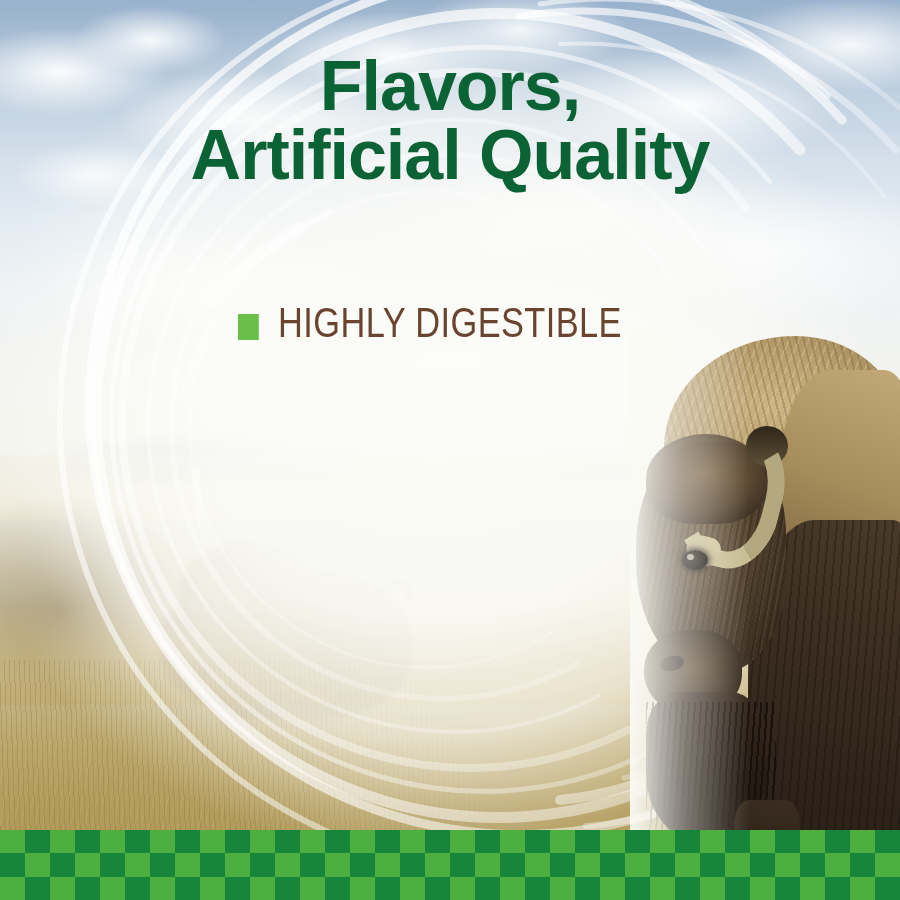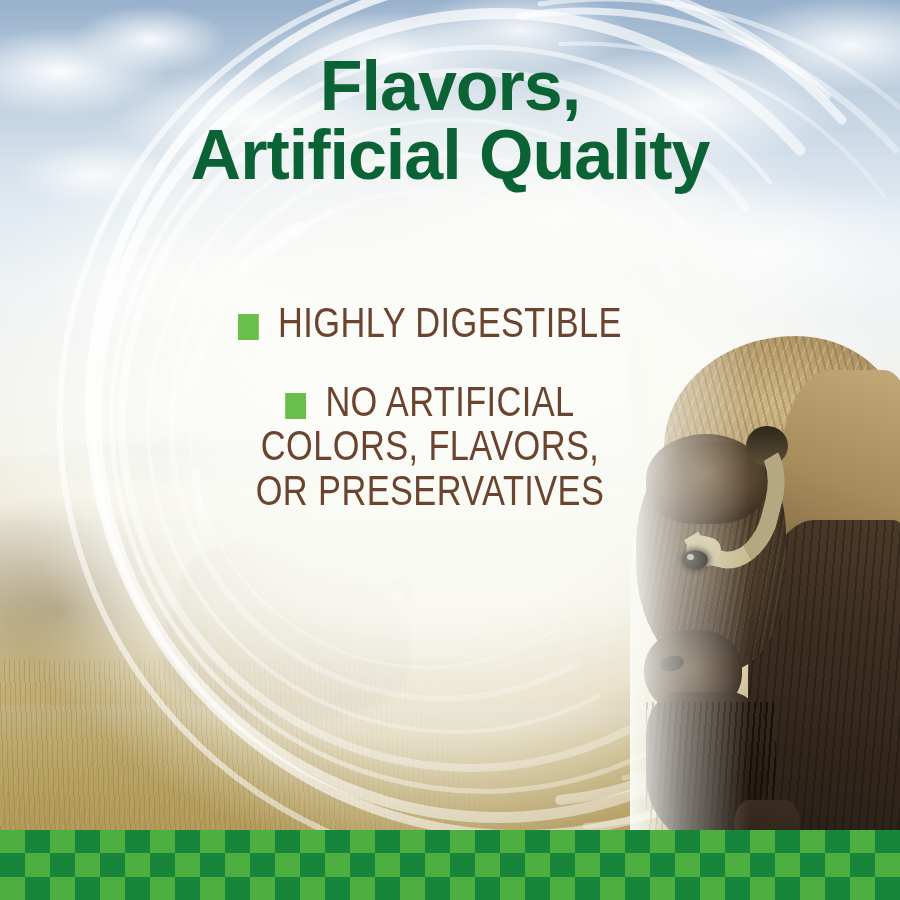--- a/index.html
+++ b/index.html
@@ -429,32 +429,20 @@
     <div class="bullets" style="color: rgb(107, 68, 48);">
 
       <div class="bullet-row">
         <div class="bullet-line">
           <span class="bullet-sq" style="background: rgb(106, 191, 75);"></span>
           <span class="bullet-text">Highly Digestible</span>
         </div>
       </div>
 
 
-      <div class="bullet-row">
-        <div class="bullet-line">
-          <span class="bullet-sq" style="background: rgb(106, 191, 75);"></span>
-          <span class="bullet-text">No Artificial</span>
-        </div>
-        <div class="bullet-line cont">
-          <span class="bullet-text">Colors, Flavors,</span>
-        </div>
-        <div class="bullet-line cont">
-          <span class="bullet-text">Or Preservatives</span>
-        </div>
-      </div>
 
     </div>
   </div>
 
   <div class="checker" id="checker">
       <div class="checker-row">
         <div class="checker-cell" style="background: rgb(76, 175, 63);"></div>
         <div class="checker-cell" style="background: rgb(23, 134, 58);"></div>
         <div class="checker-cell" style="background: rgb(76, 175, 63);"></div>
         <div class="checker-cell" style="background: rgb(23, 134, 58);"></div>

